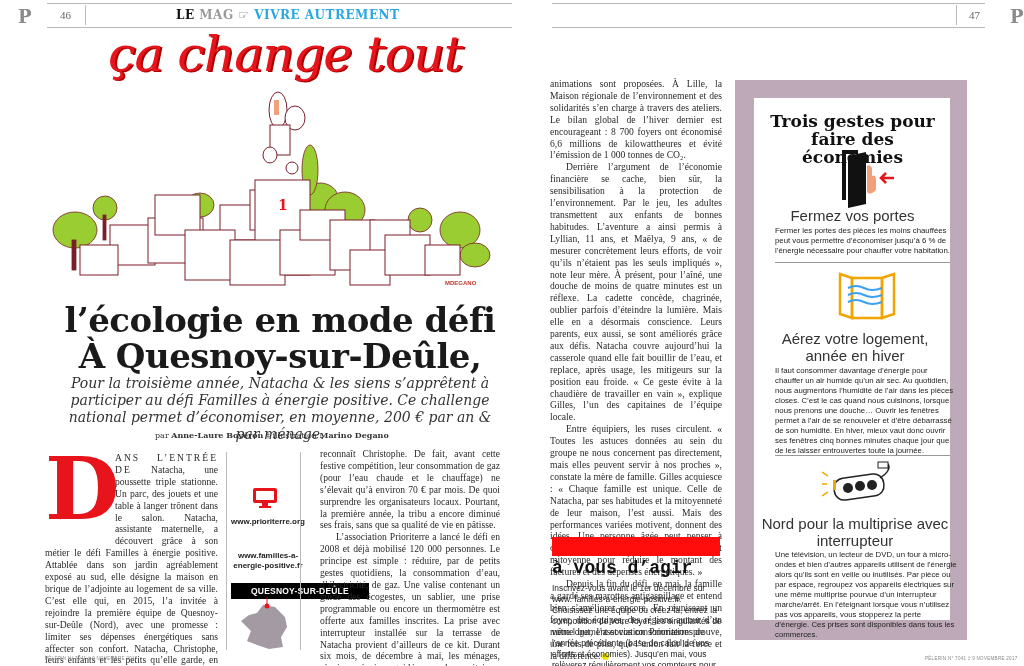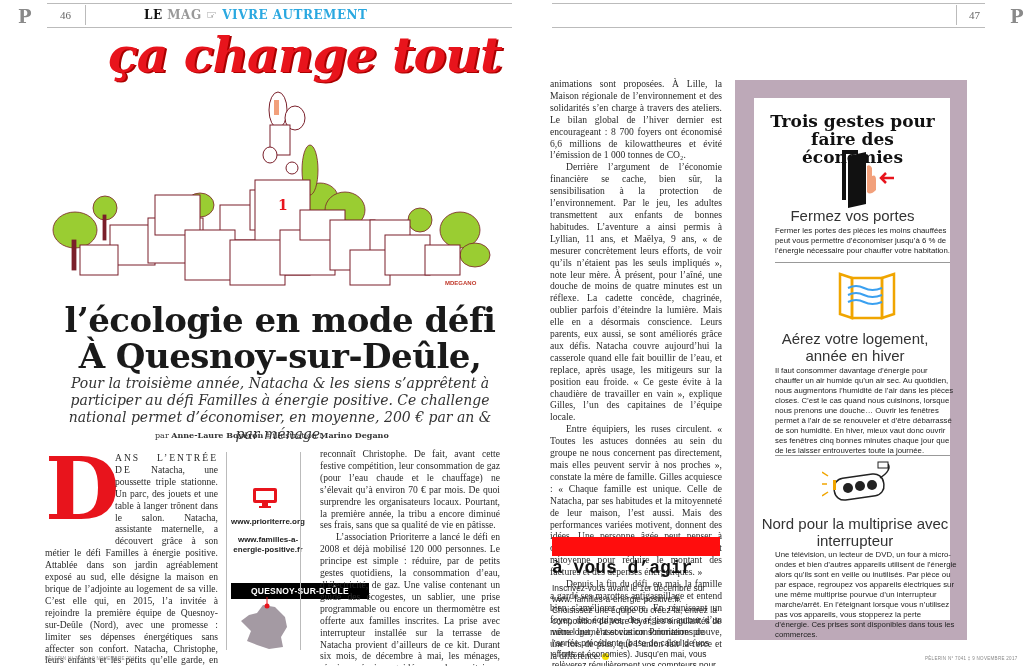--- a/index.html
+++ b/index.html
@@ -7,21 +7,21 @@
 body{position:relative;font-family:"DejaVu Serif",serif;color:#222}
 .abs{position:absolute}
 .plogo{font-family:"DejaVu Serif",serif;font-weight:bold;color:#8a8a8a;font-size:18px}
 .hline{height:1px;background:#bbb}
 .pagenum{font-family:Liberation Serif, serif;font-size:11px;color:#666}
 .vsep{width:1px;background:#bbb}
 .rubric{font-family:"DejaVu Serif",serif;font-weight:bold;font-size:12px;letter-spacing:.5px}
 .rubric .mag{color:#111}
 .rubric .hand{color:#555;font-weight:normal}
 .rubric .sect{color:#2aa8e0}
-.kicker{font-family:"DejaVu Serif",serif;font-style:italic;font-weight:bold;color:#e8141c;font-size:49px;letter-spacing:-1px;text-shadow:2px 1px 0 #a00}
+.kicker{font-family:"DejaVu Serif",serif;font-style:italic;font-weight:normal;color:#e8141c;font-size:49px;letter-spacing:-1px;text-shadow:2px 1px 0 #a00}
 .headline{font-family:"DejaVu Serif",serif;font-weight:900;color:#1a1a1a;font-size:34px;line-height:36px;text-align:center;letter-spacing:-.5px}
 .deck{font-family:"DejaVu Serif",serif;font-style:italic;font-size:14px;line-height:17px;color:#333;text-align:center}
 .byline{font-family:"DejaVu Serif",serif;font-size:8px;color:#333}
 .byline b{font-weight:bold}
 .body{font-family:"Liberation Serif",serif;font-size:9.6px;line-height:11.9px;color:#2a2a2a;text-align:justify;hyphens:auto}
 .body p{text-indent:16px}
 .body p.noind{text-indent:0}
 .dropcap{float:left;font-family:"DejaVu Serif",serif;font-weight:bold;font-size:86px;line-height:70px;color:#e8141c;margin:2px 6px 0 0;width:64px;height:82px;text-align:center}
 .leadin{letter-spacing:2px;text-transform:uppercase}
 .sideurls{font-family:"Liberation Sans",sans-serif;font-weight:bold;font-size:8px;color:#222;text-align:center;line-height:10px}
@@ -39,21 +39,21 @@
 .ydot{display:inline-block;width:7px;height:7px;border-radius:50%;background:#f5e000;vertical-align:middle;margin-left:2px}
 </style>
 </head>
 <body>
 
 <div class="abs plogo" style="left:18px;top:6px">P</div>
 <div class="abs hline" style="left:47px;top:3px;width:465px"></div>
 <div class="abs hline" style="left:47px;top:27px;width:465px"></div>
 <div class="abs pagenum" style="left:60px;top:9px">46</div>
 <div class="abs vsep" style="left:85px;top:5px;height:20px"></div>
-<div class="abs rubric" style="left:144px;top:8px">
+<div class="abs rubric" style="left:176px;top:8px">
   <span class="mag">LE</span>
   <span class="mag" style="color:#999">MAG</span>
   <span class="hand">☞</span>
   <span class="sect">VIVRE AUTREMENT</span>
 </div>
 <div class="abs kicker" style="left:108px;top:26px">ça change tout</div>
 
 <svg class="abs" style="left:40px;top:80px" width="480" height="220" viewBox="0 0 480 220">
   <g fill="#9acd32" stroke="#7a1f2a" stroke-width=".8">
     <ellipse cx="35" cy="150" rx="22" ry="18"></ellipse>
@@ -124,21 +124,21 @@
 
 <div class="abs vsep" style="left:226px;top:452px;height:198px"></div>
 <svg class="abs" style="left:252px;top:487px" width="26" height="22">
   <rect x="1" y="1" width="24" height="15" rx="2" fill="#e8141c"></rect>
   <rect x="4" y="4" width="18" height="9" fill="#fff"></rect>
   <rect x="10" y="16" width="6" height="3" fill="#e8141c"></rect>
   <rect x="7" y="19" width="12" height="2" fill="#e8141c"></rect>
 </svg>
 <div class="abs sideurls" style="left:228px;top:517px;width:80px">
   <div>www.prioriterre.org</div>
-  <div style="margin-top:8px">www.familles-a-energie-positive.fr</div>
+  <div style="margin-top:24px">www.familles-a-energie-positive.fr</div>
 </div>
 <div class="abs maplabel" style="left:231px;top:583px">QUESNOY-SUR-DEÛLE</div>
 <svg class="abs" style="left:235px;top:597px" width="60" height="55">
   <line x1="32" y1="0" x2="32" y2="8" stroke="#e8141c" stroke-width="1"></line>
   <path d="M28 8 L40 10 L50 20 L52 30 L46 40 L48 50 L34 52 L22 48 L12 44 L16 34 L6 24 L14 18 L22 16 Z" fill="#a49aa3"></path>
   <circle cx="32" cy="9" r="2.5" fill="#e8141c"></circle>
 </svg>
 <div class="abs vsep" style="left:300px;top:452px;height:198px"></div>
 
 <div class="abs body" style="left:320px;top:448px;width:180px;height:205px">

